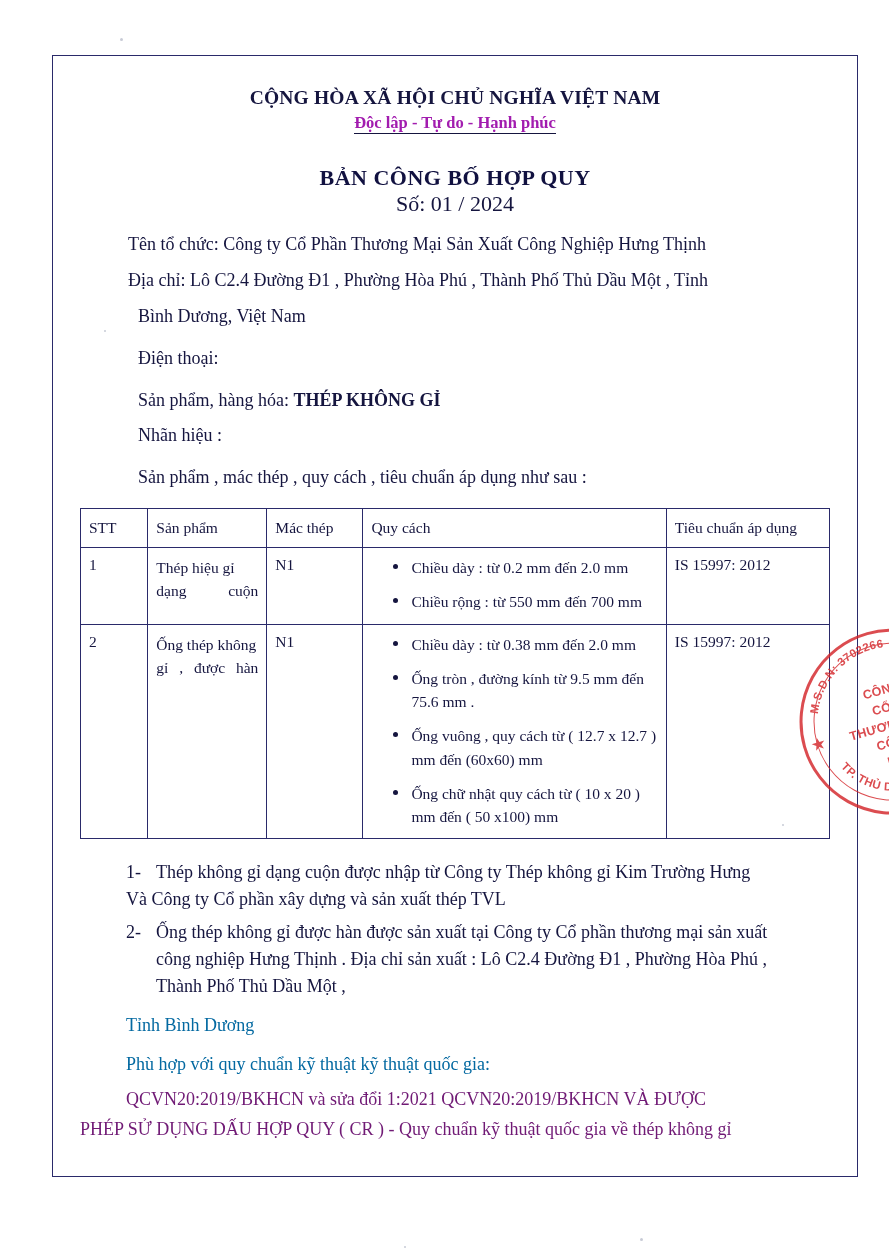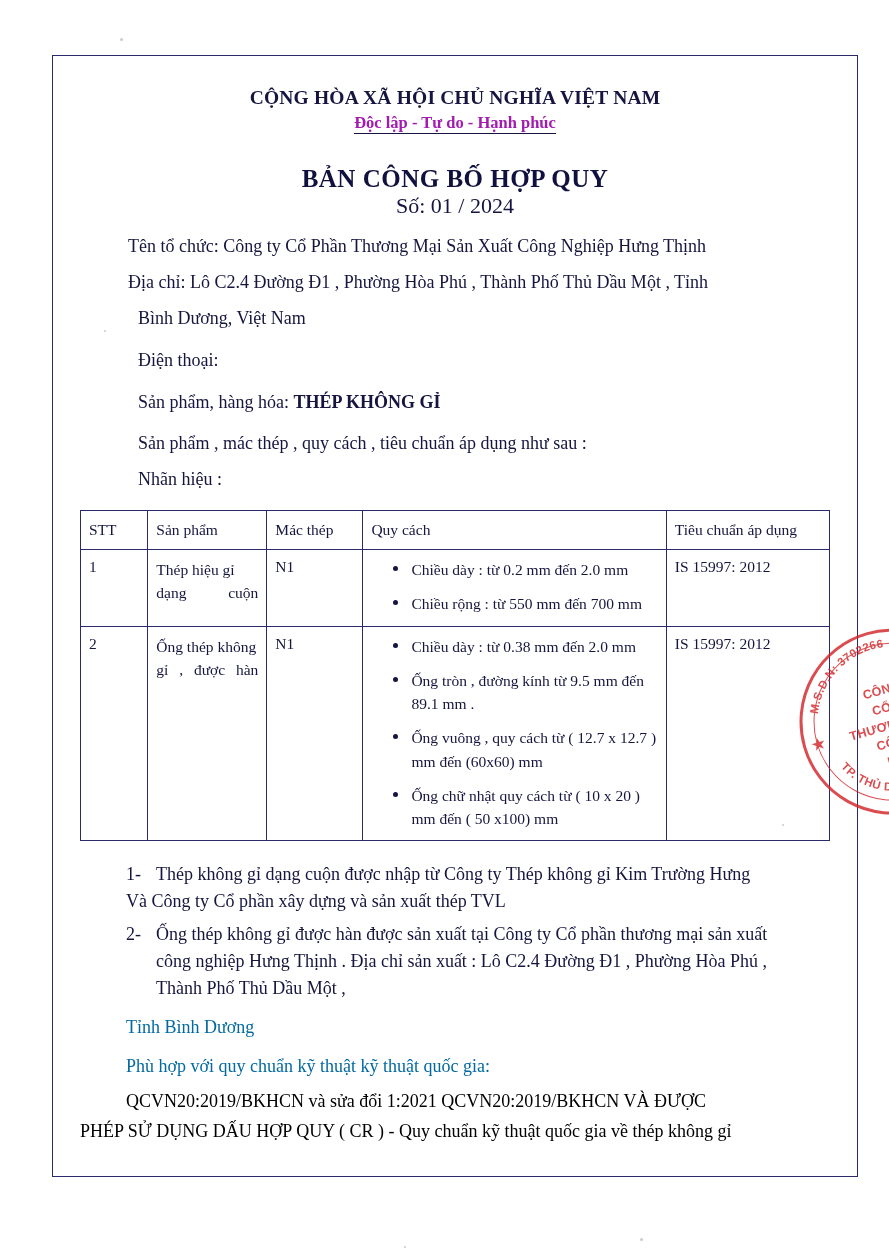--- a/index.html
+++ b/index.html
@@ -53,21 +53,21 @@
     margin-top: 4px;
     color: #a21caf;
   }
   .natl-sub span {
     border-bottom: 1.4px solid #15153f;
     padding-bottom: 1px;
   }
   .doc-title {
     text-align: center;
     font-weight: bold;
-    font-size: 25px;
+    font-size: 22px;
     margin-top: 32px;
     letter-spacing: 0.5px;
     color: #111140;
   }
   .doc-number {
     text-align: center;
     font-size: 22px;
     color: #15153f;
   }
   .para {
@@ -167,21 +167,21 @@
   }
   .footer-para {
     font-size: 18px;
     color: #0369a1;
     line-height: 1.5;
     padding-left: 46px;
     margin-top: 12px;
   }
   .footer-block {
     font-size: 18px;
-    color: #000000;
+    color: #701a75;
     line-height: 1.55;
     margin-top: 8px;
     padding-left: 46px;
     text-align: justify;
   }
   
   .stamp {
     position: absolute;
     left: 800px;
     top: 628px;
@@ -273,25 +273,25 @@
     <div class="para indent2 tight">Bình Dương, Việt Nam</div>
 
     <div class="para indent2">
       <span>Điện thoại:</span>
     </div>
 
     <div class="para indent2">
       <span>Sản phẩm, hàng hóa: </span><span class="bold">THÉP KHÔNG GỈ</span>
     </div>
 
-    <div class="para indent2">Sản phẩm , mác thép , quy cách , tiêu chuẩn áp dụng như sau :</div>
-
     <div class="para indent2 tight">
       <span>Nhãn hiệu :</span>
     </div>
+
+    <div class="para indent2">Sản phẩm , mác thép , quy cách , tiêu chuẩn áp dụng như sau :</div>
 
     <table class="spec">
       <thead>
         <tr>
           <th class="col-stt">STT</th>
           <th class="col-sp">Sản phẩm</th>
           <th class="col-mac">Mác thép</th>
           <th class="col-qc">Quy cách</th>
           <th class="col-tc">Tiêu chuẩn áp dụng</th>
         </tr>
@@ -309,21 +309,21 @@
           </td>
           <td>IS 15997: 2012</td>
         </tr>
         <tr>
           <td class="center">2</td>
           <td class="justify-cell">Ống thép không gỉ , được hàn</td>
           <td class="center">N1</td>
           <td>
             <ul class="qc-list">
               <li>Chiều dày : từ 0.38 mm đến 2.0 mm</li>
-              <li>Ống tròn , đường kính từ 9.5 mm đến 89.1 mm .</li>
+              <li>Ống tròn , đường kính từ 9.5 mm đến 75.6 mm .</li>
               <li>Ống vuông , quy cách từ ( 12.7 x 12.7 ) mm đến (60x60) mm</li>
               <li>Ống chữ nhật quy cách từ ( 10 x 20 ) mm đến ( 50 x100) mm</li>
             </ul>
           </td>
           <td>IS 15997: 2012</td>
         </tr>
       </tbody>
     </table>
 
     <div class="notes">

